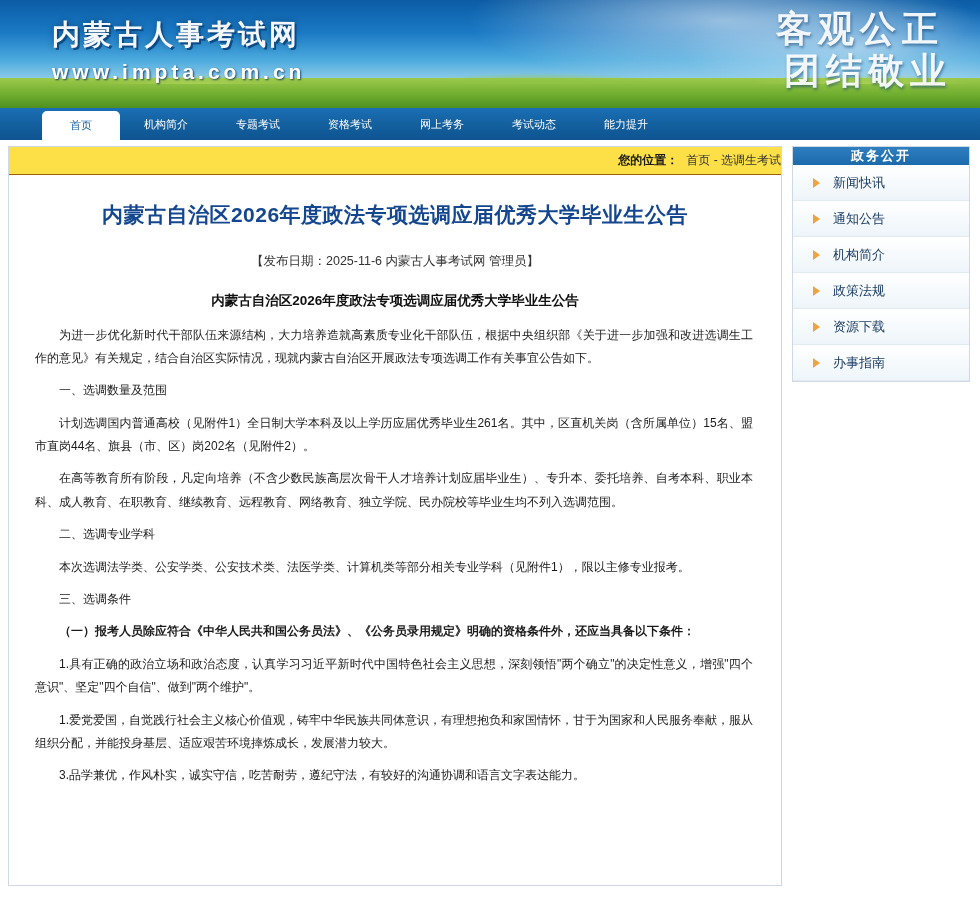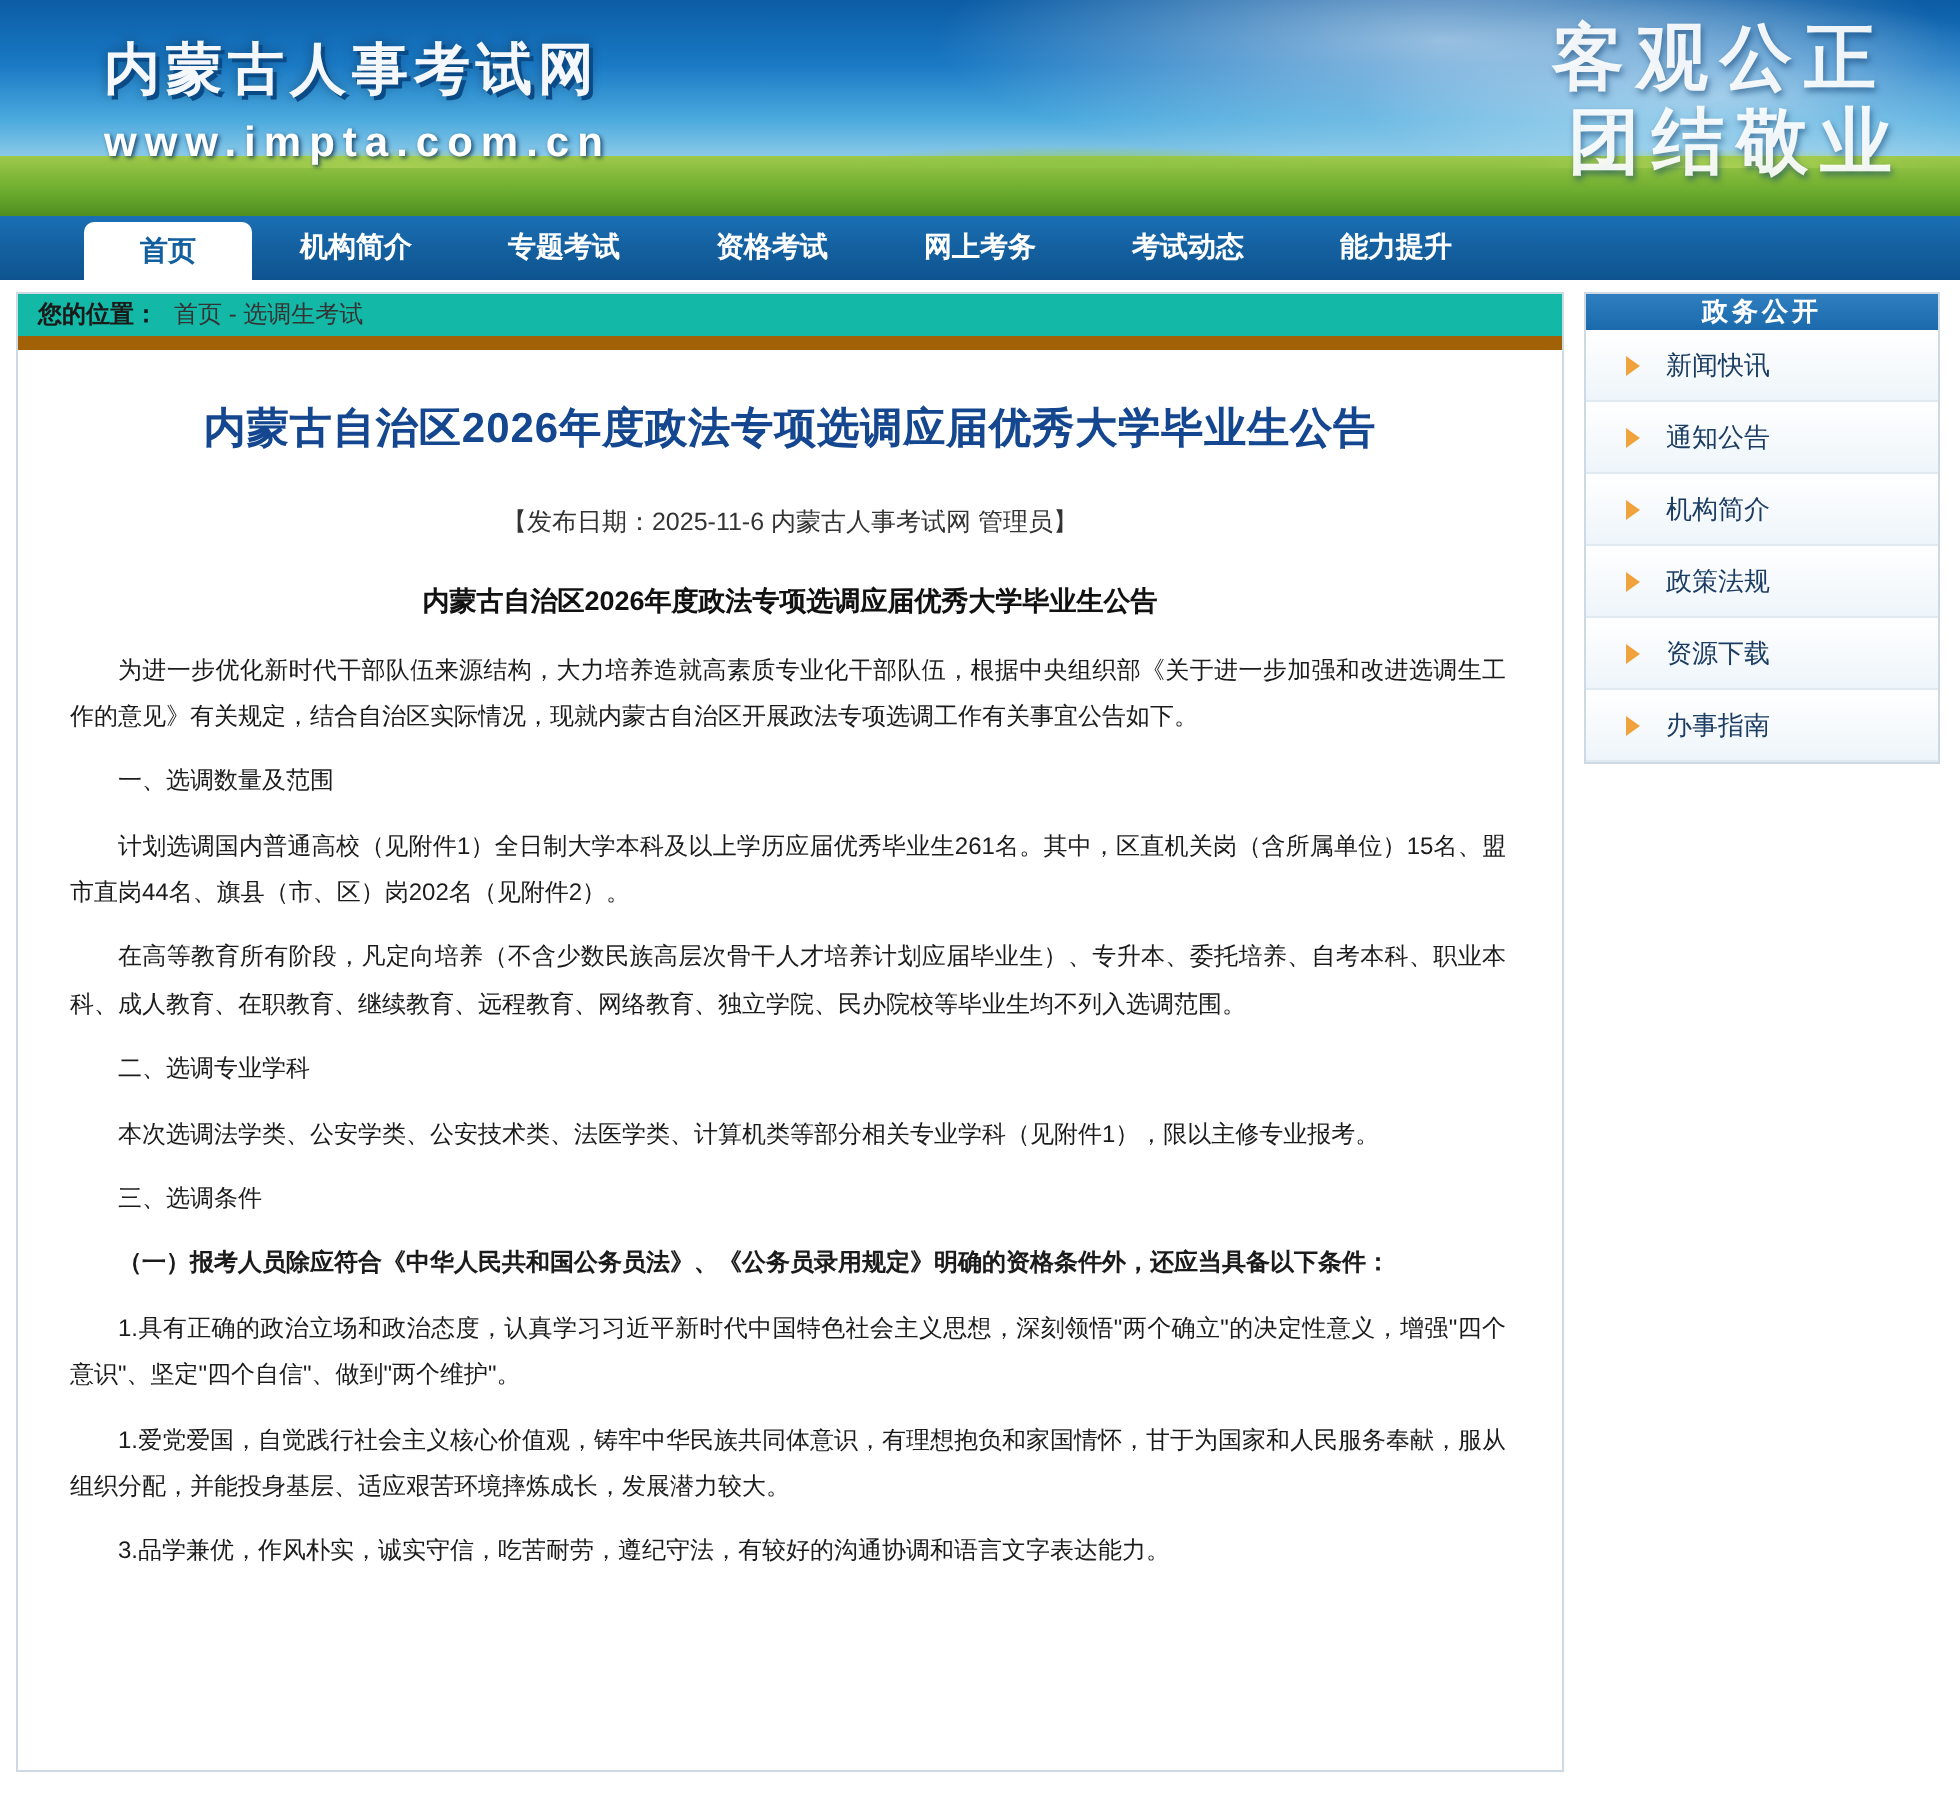--- a/index.html
+++ b/index.html
@@ -73,22 +73,22 @@
   
   .nav {
     width: 980px; height: 32px;
     background: linear-gradient(180deg, #1a6fb5 0%, #14609f 50%, #0e5491 100%);
     display: flex;
     align-items: stretch;
     padding-left: 42px;
   }
   .nav-item {
     color: #ffffff;
-    font-size: 14px;
-    font-weight: bold;
+    font-size: 11px;
+    font-weight: normal;
     padding: 0 24px;
     display: flex; align-items: center; justify-content: center;
     white-space: nowrap;
     cursor: pointer;
   }
   .nav-item.active {
     background: #ffffff;
     color: #14609f;
     border-radius: 5px 5px 0 0;
     margin-top: 3px;
@@ -108,22 +108,23 @@
     border: 1px solid #cfd9e3;
     background: #ffffff;
     min-height: 740px;
   }
   .crumb {
     height: 28px;
     display: flex; align-items: center;
     padding-left: 10px;
     font-size: 12px;
     color: #1a1a1a;
-    border-bottom: 7px solid #a16207;
-    background: #14b8a6;
+    border-bottom: 1px solid #a16207;
+    background: #fde047;
+    justify-content: flex-end;
   }
   .crumb b { color: #1a1a1a; font-weight: bold; }
   .crumb .crumb-path { color: #333; margin-left: 8px; }
 
   .article { padding: 14px 26px 10px 26px; }
   .article h1 {
     margin: 10px 0 0 0;
     text-align: center;
     font-size: 21px;
     font-weight: bold;

